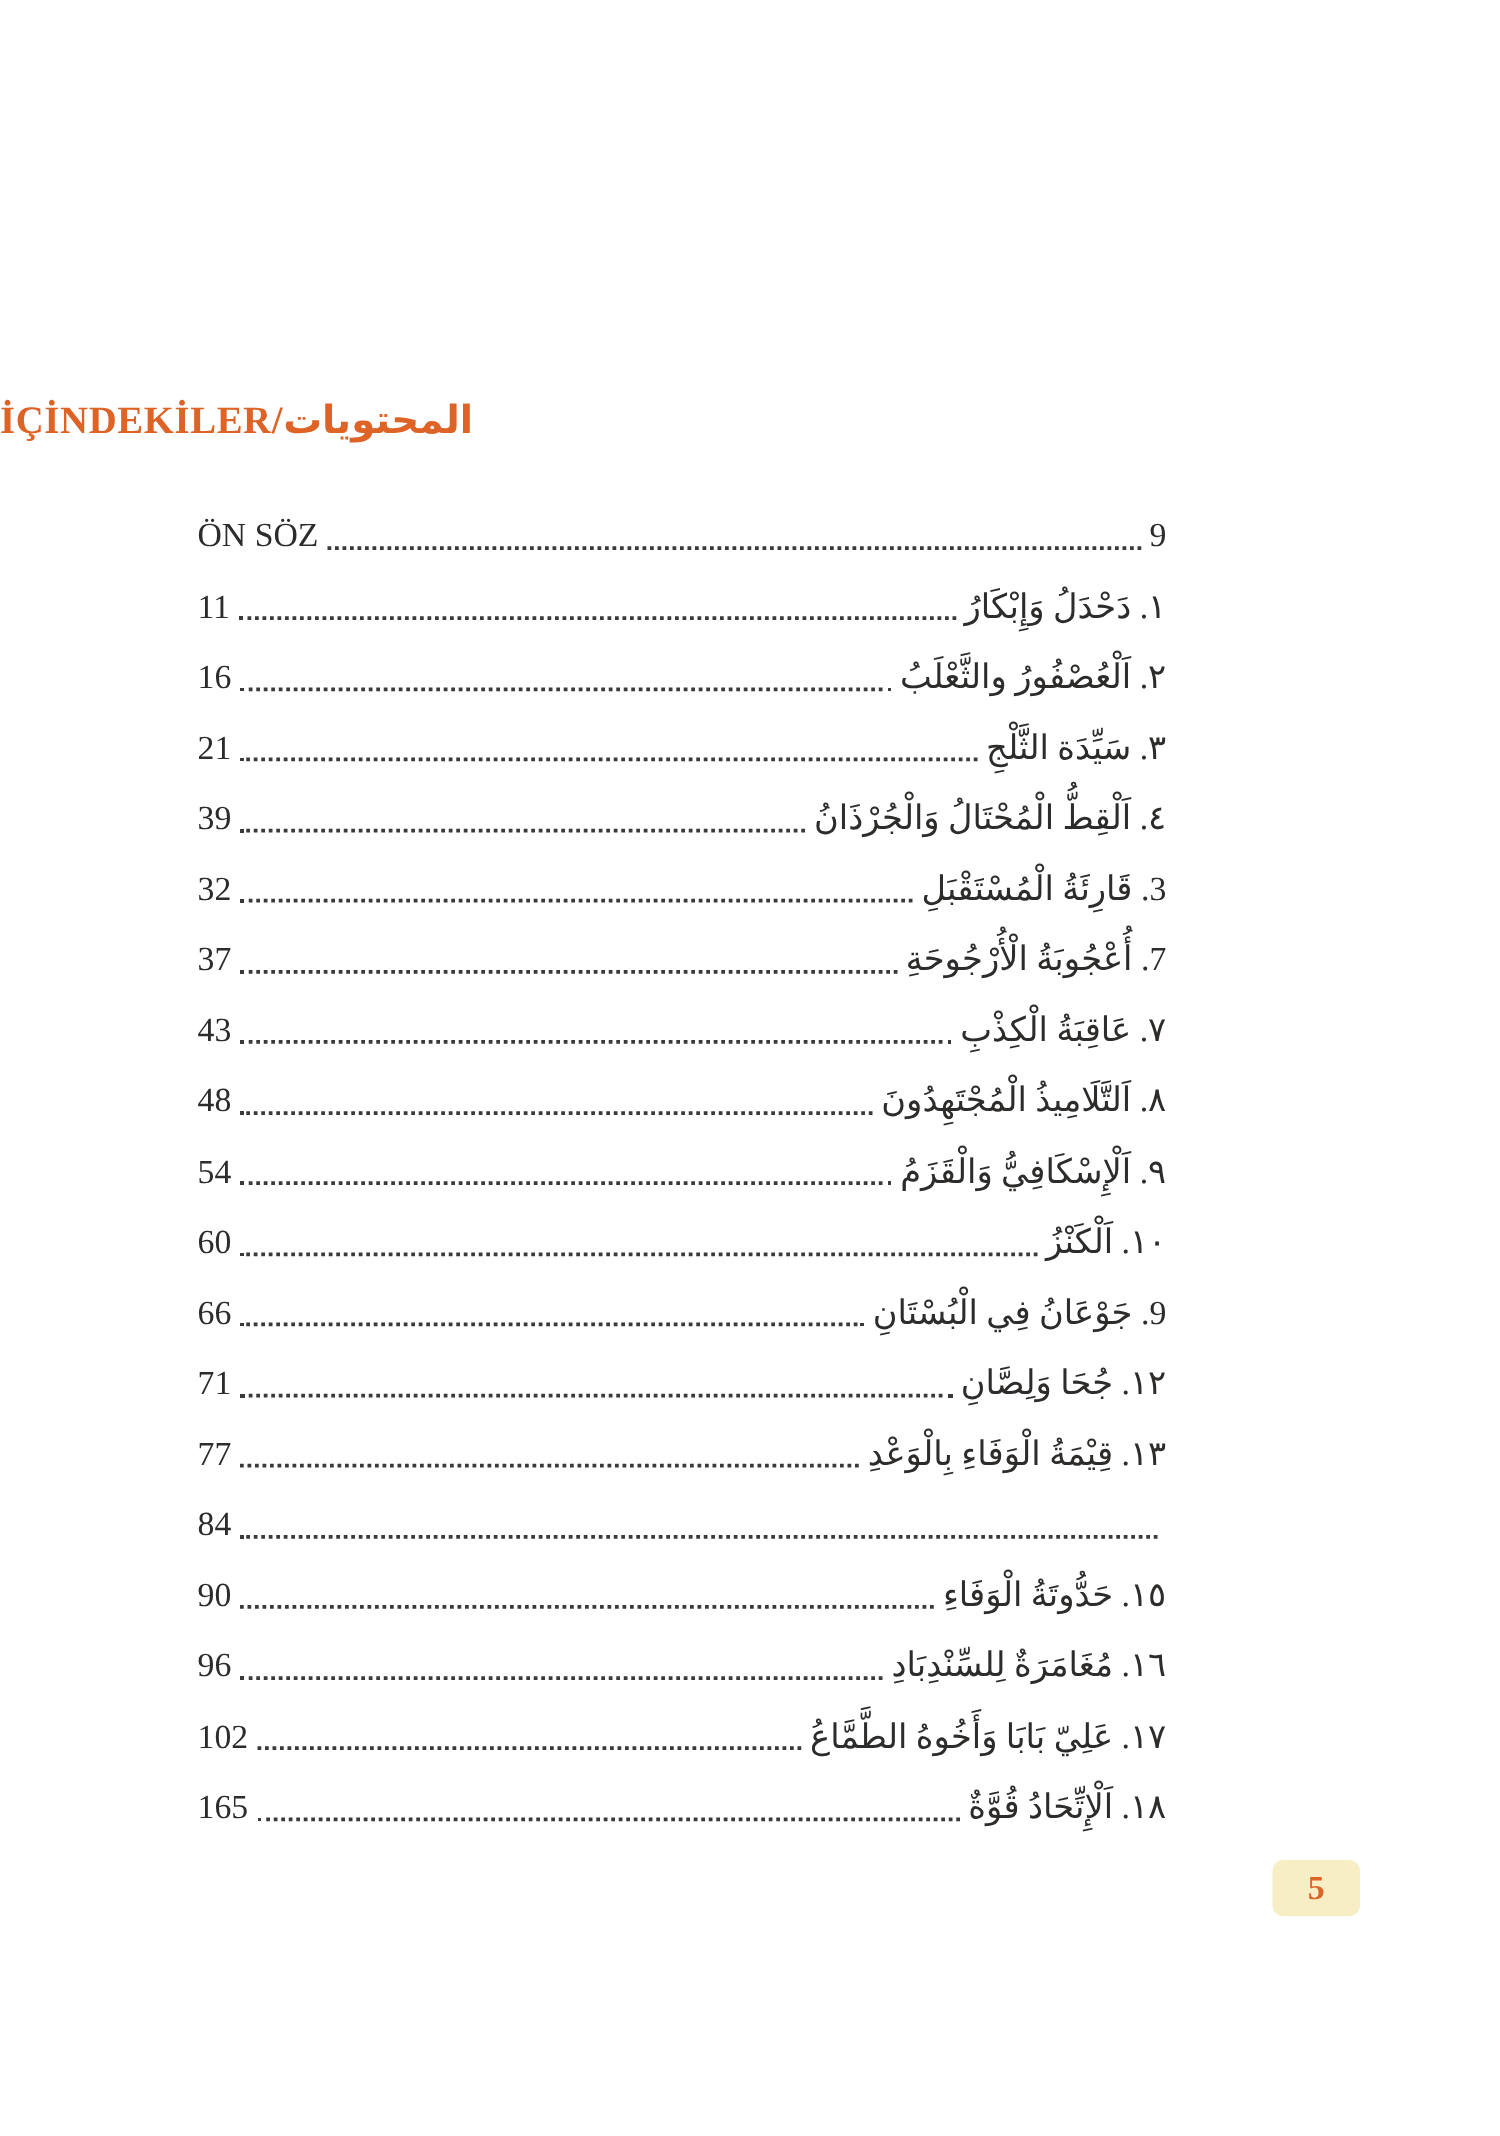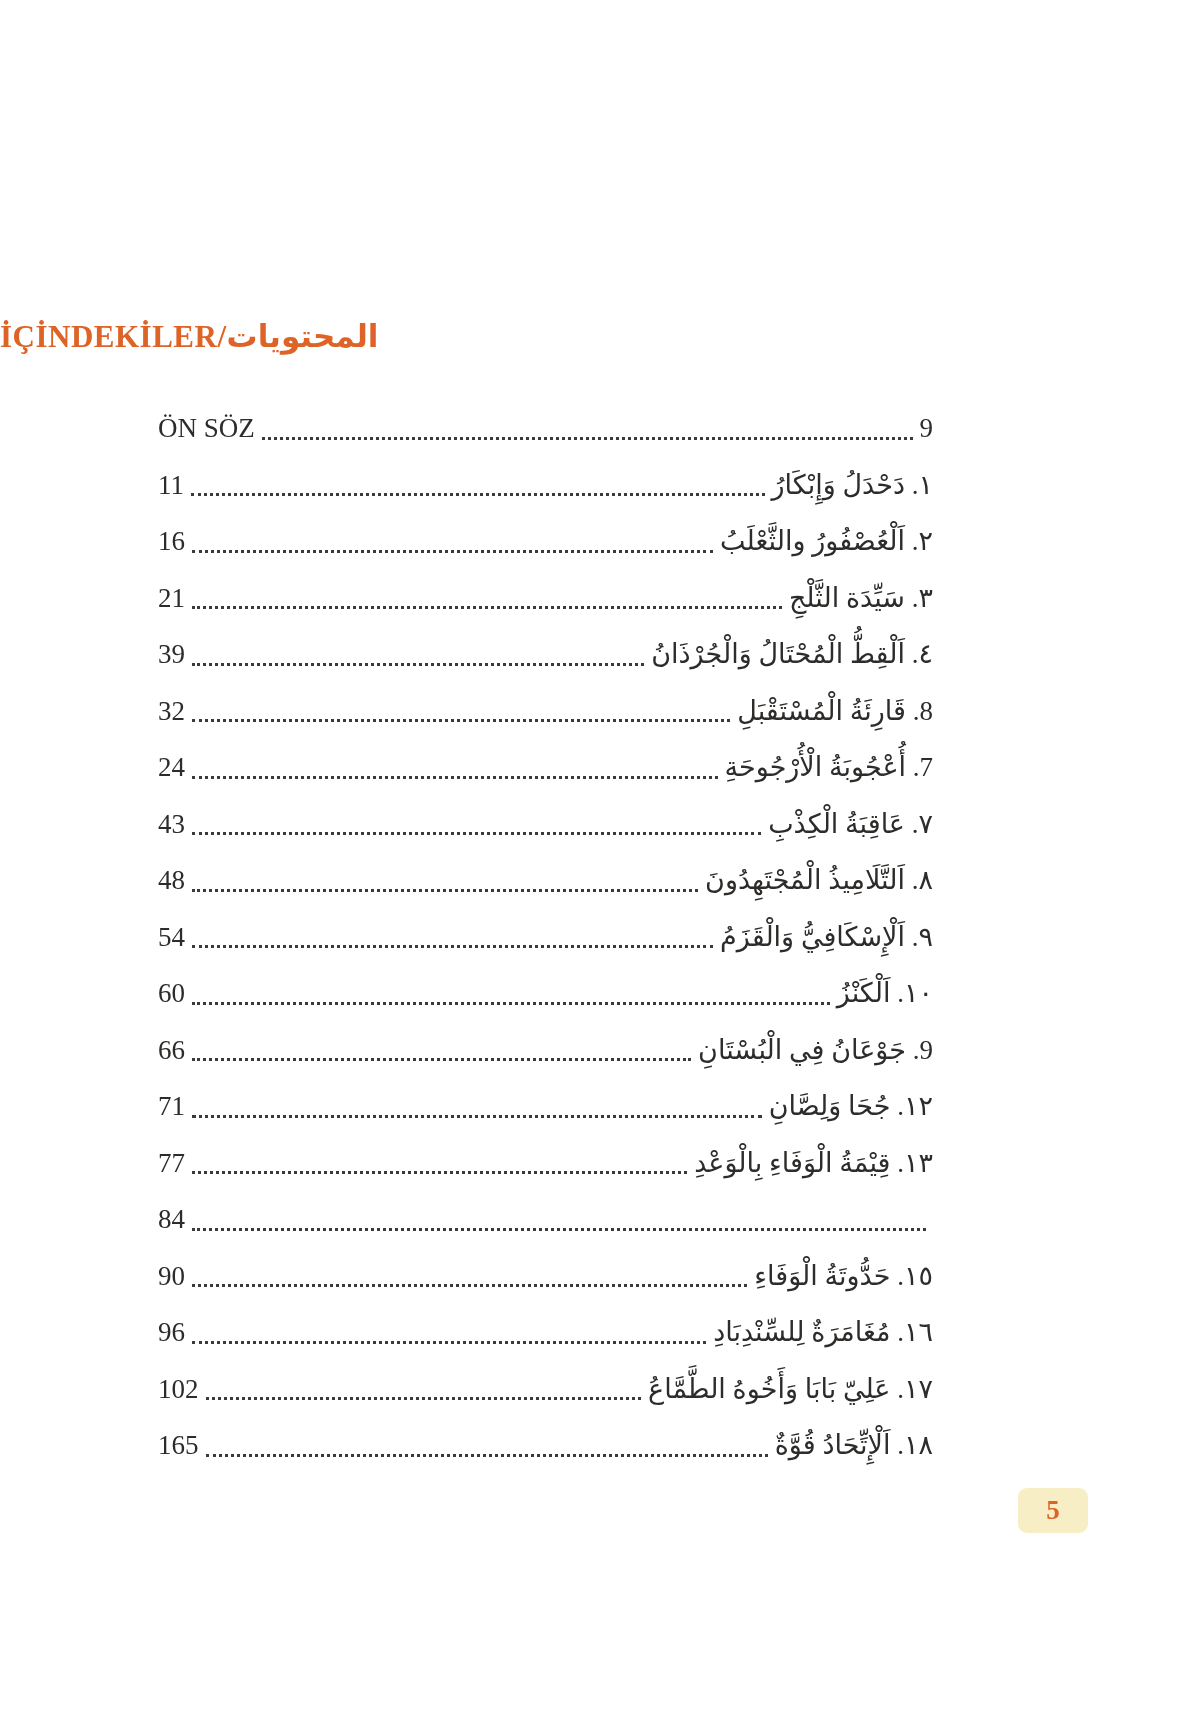--- a/index.html
+++ b/index.html
@@ -105,29 +105,29 @@
     <span class="entry-page">21</span>
   </div>
 
   <div class="toc-row" dir="rtl">
     <span class="entry-label">٤. اَلْقِطُّ الْمُحْتَالُ وَالْجُرْذَانُ</span>
     <span class="leader"></span>
     <span class="entry-page">39</span>
   </div>
 
   <div class="toc-row" dir="rtl">
-    <span class="entry-label">8. قَارِئَةُ الْمُسْتَقْبَلِ</span>
+    <span class="entry-label">3. قَارِئَةُ الْمُسْتَقْبَلِ</span>
     <span class="leader"></span>
     <span class="entry-page">32</span>
   </div>
 
   <div class="toc-row" dir="rtl">
     <span class="entry-label">7. أُعْجُوبَةُ الْأُرْجُوحَةِ</span>
     <span class="leader"></span>
-    <span class="entry-page">24</span>
+    <span class="entry-page">37</span>
   </div>
 
   <div class="toc-row" dir="rtl">
     <span class="entry-label">٧. عَاقِبَةُ الْكِذْبِ</span>
     <span class="leader"></span>
     <span class="entry-page">43</span>
   </div>
 
   <div class="toc-row" dir="rtl">
     <span class="entry-label">٨. اَلتَّلَامِيذُ الْمُجْتَهِدُونَ</span>

